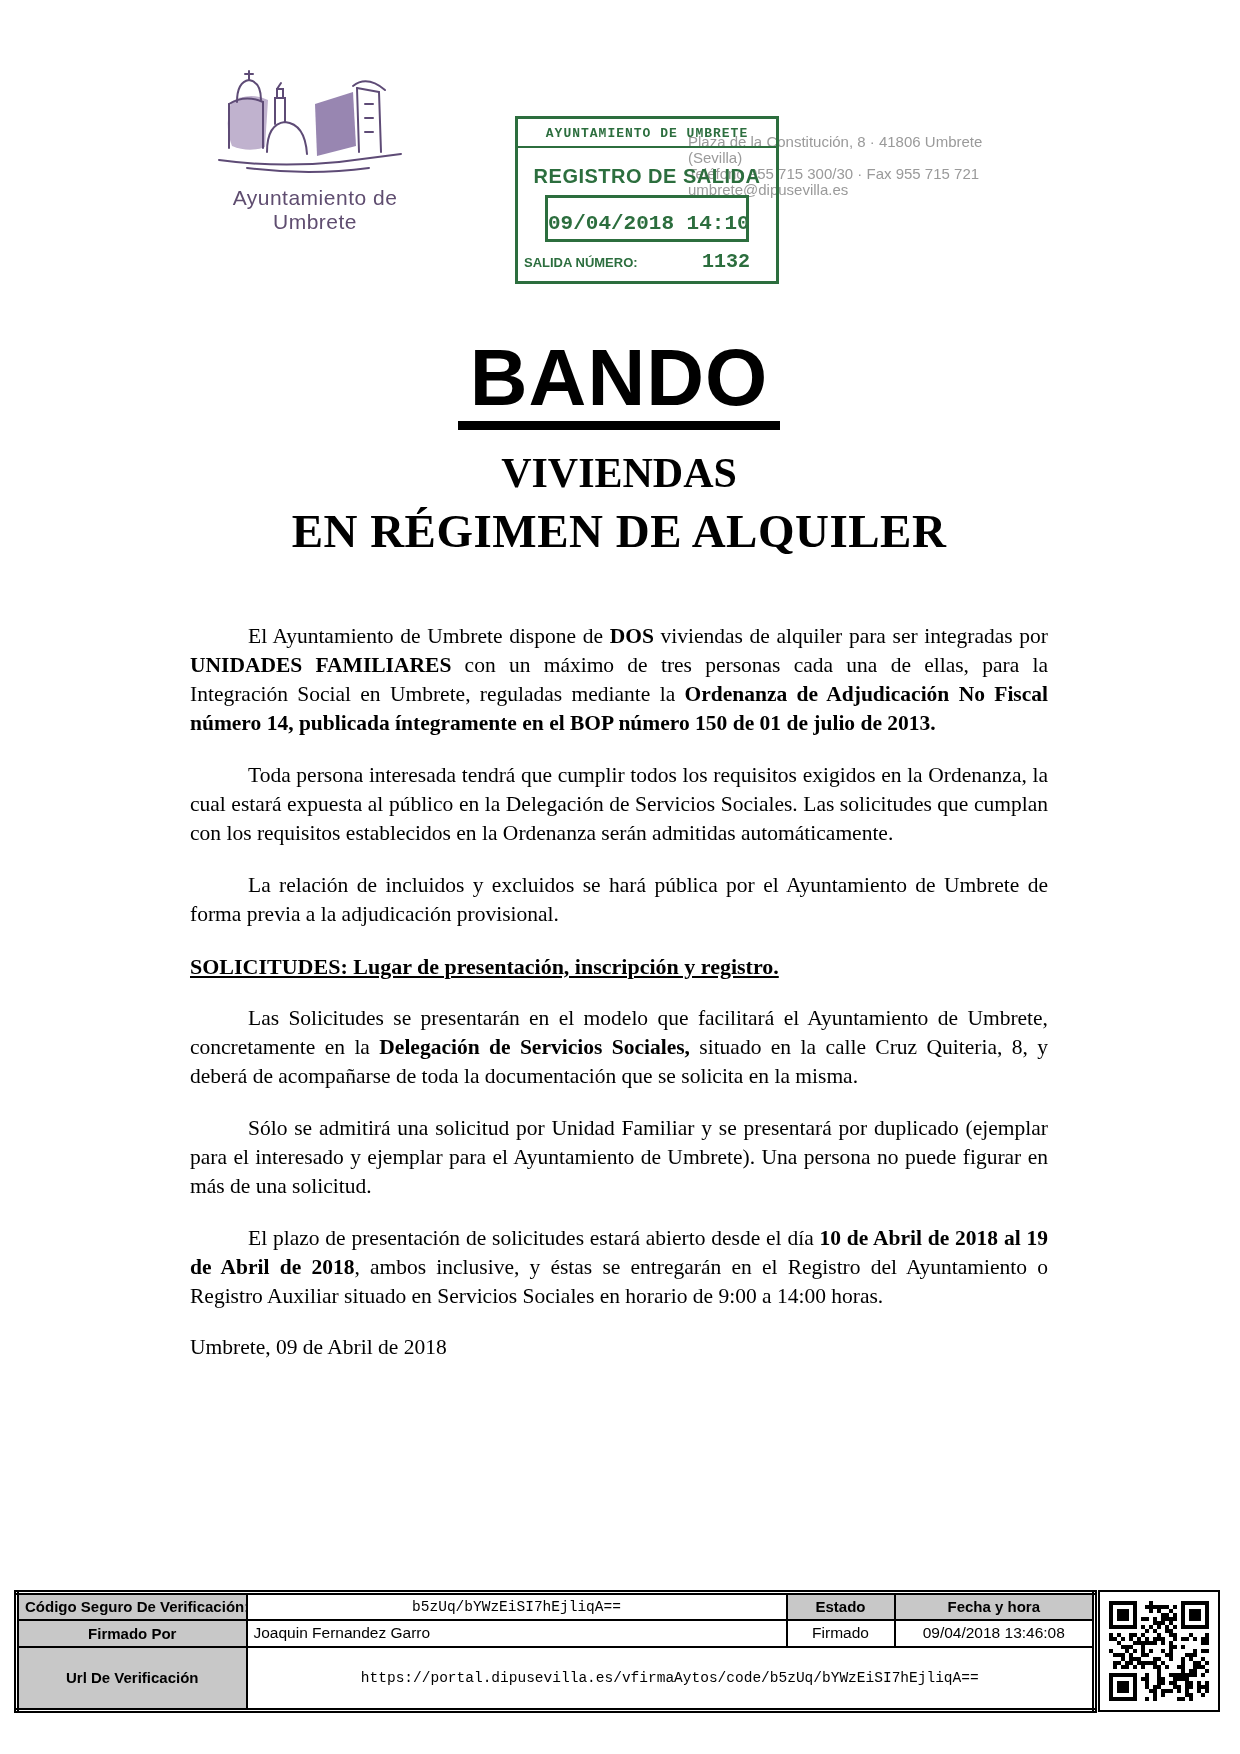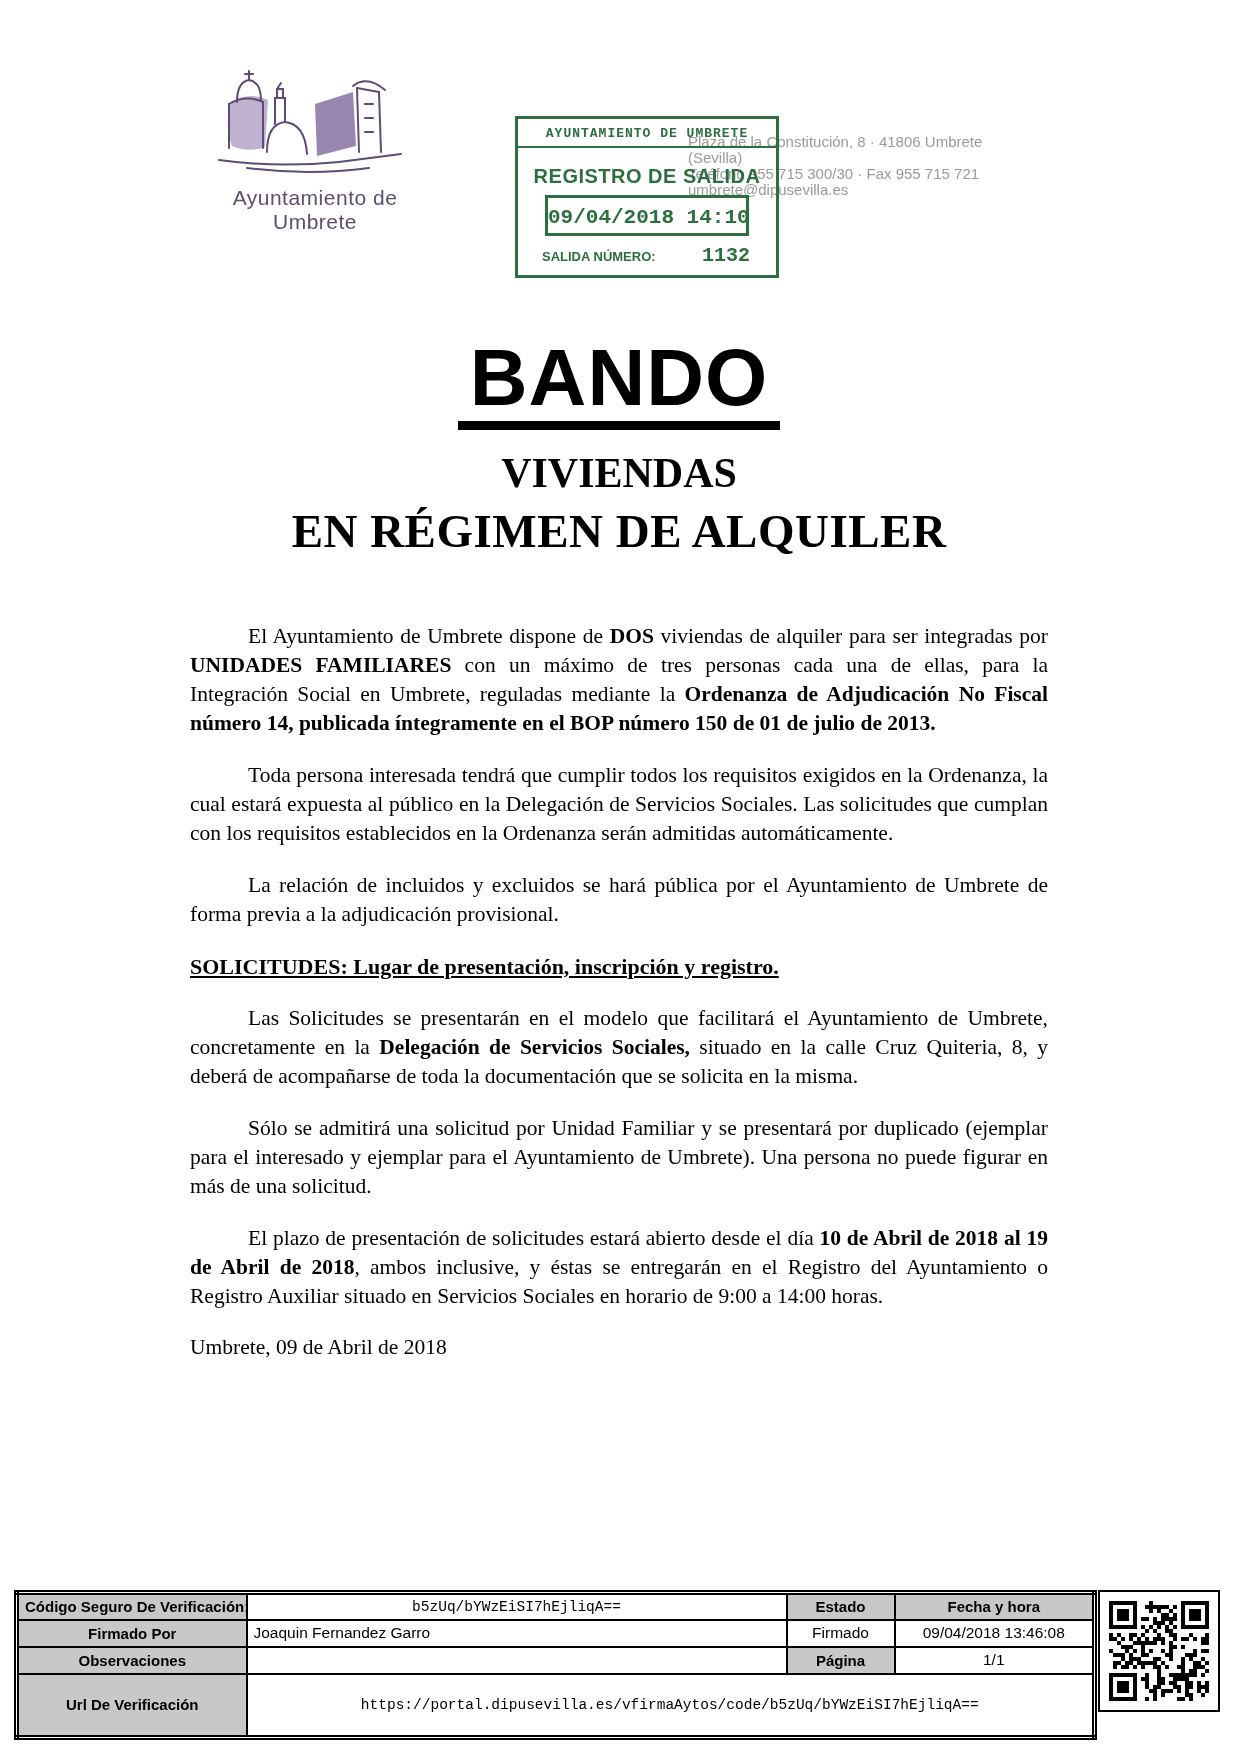--- a/index.html
+++ b/index.html
@@ -41,27 +41,27 @@
     font-weight:bold;font-size:13px;letter-spacing:1px;white-space:nowrap;
   }
   .stamp-divider{border-top:2px solid #2c6e3e;margin:0;}
   .stamp-title{
     margin-top:17px;text-align:center;
     font-family:"Liberation Sans","DejaVu Sans",sans-serif;
     font-weight:bold;font-size:20px;letter-spacing:.5px;
   }
   .stamp-datebox{
     margin:7px auto 0;width:198px;border:3px solid #2c6e3e;
-    text-align:center;padding:8px 0 4px;
+    text-align:center;padding:14px 0 4px;
   }
   .stamp-datebox span{
     font-family:"Liberation Mono","DejaVu Sans Mono",monospace;
     font-weight:bold;font-size:21px;white-space:pre;
   }
-  .stamp-number{display:flex;align-items:baseline;justify-content:space-between;padding:8px 26px 0 24px;}
+  .stamp-number{display:flex;align-items:baseline;justify-content:space-between;padding:8px 26px 0 6px;}
   .stamp-number .lbl{font-family:"Liberation Sans","DejaVu Sans",sans-serif;font-weight:bold;font-size:13px;}
   .stamp-number .num{font-family:"Liberation Mono","DejaVu Sans Mono",monospace;font-weight:bold;font-size:20px;}
 
   
   .content{position:absolute;left:190px;top:338px;width:858px;}
   .title-wrap{text-align:center;}
   .bando{
     display:inline-block;
     font-family:"Liberation Sans","DejaVu Sans",sans-serif;
     font-weight:bold;font-size:80px;line-height:1;letter-spacing:1px;
@@ -195,26 +195,20 @@
       <td class="mono">b5zUq/bYWzEiSI7hEjliqA==</td>
       <td class="lbl">Estado</td>
       <td class="lbl">Fecha y hora</td>
     </tr>
     <tr class="r">
       <td class="lbl">Firmado Por</td>
       <td class="val-l">Joaquin Fernandez Garro</td>
       <td class="val-c">Firmado</td>
       <td class="val-c">09/04/2018 13:46:08</td>
     </tr>
-    <tr class="r">
-      <td class="lbl">Observaciones</td>
-      <td class="val-l"></td>
-      <td class="lbl">Página</td>
-      <td class="val-c">1/1</td>
-    </tr>
     <tr class="r-url">
       <td class="lbl">Url De Verificación</td>
       <td class="mono" colspan="3">https://portal.dipusevilla.es/vfirmaAytos/code/b5zUq/bYWzEiSI7hEjliqA==</td>
     </tr>
   </tbody>
     </table>
 
   <div class="qr-box">
     <div class="qr">
         <div class="qb"></div>

